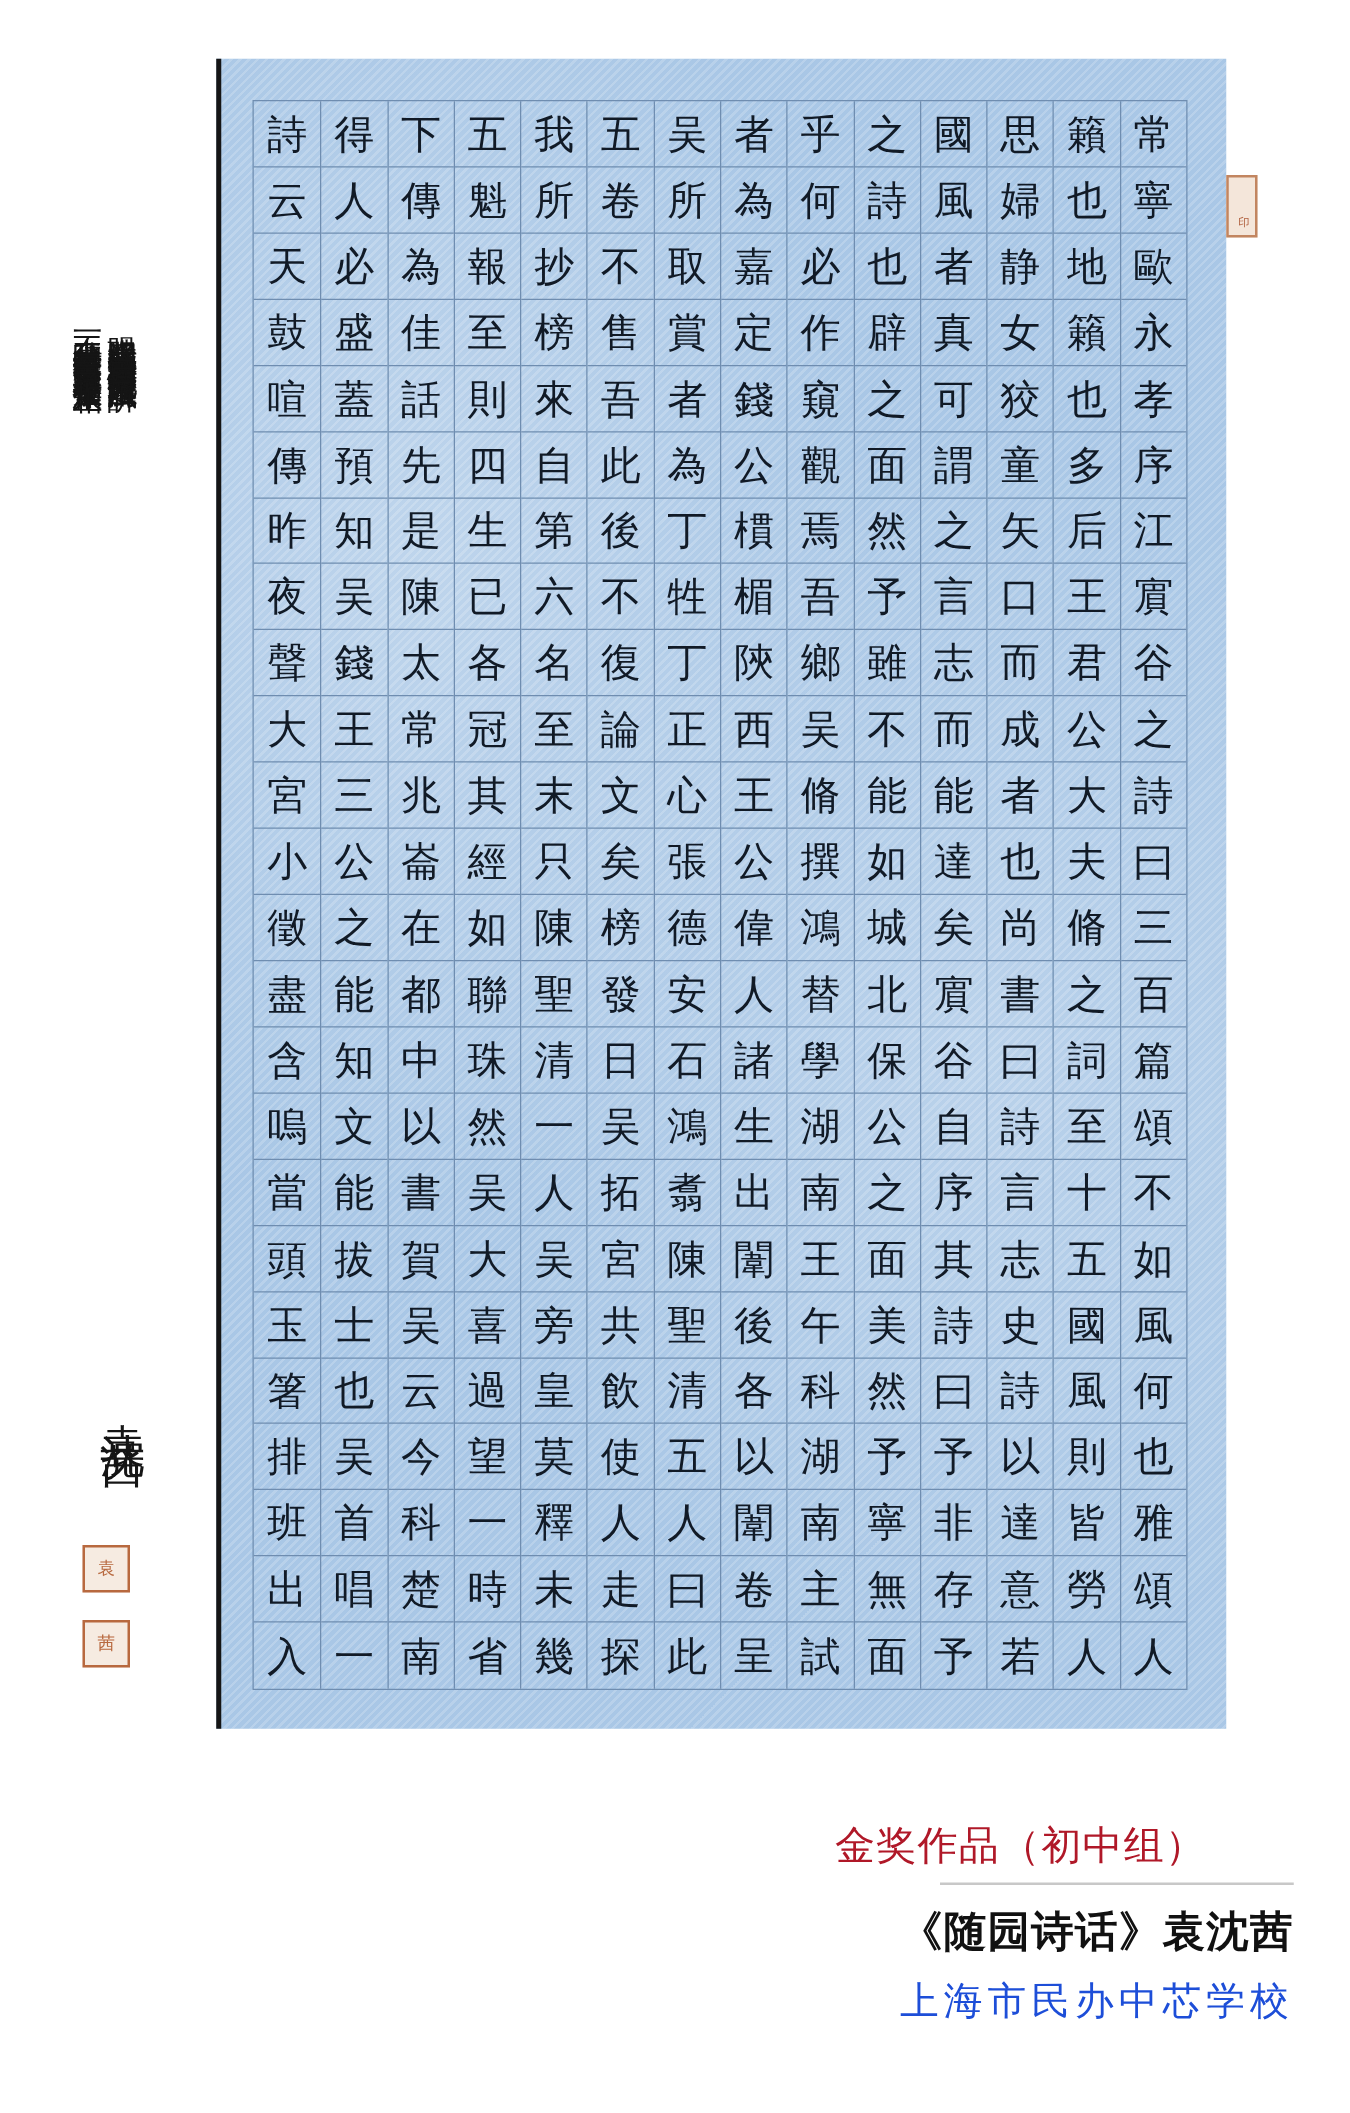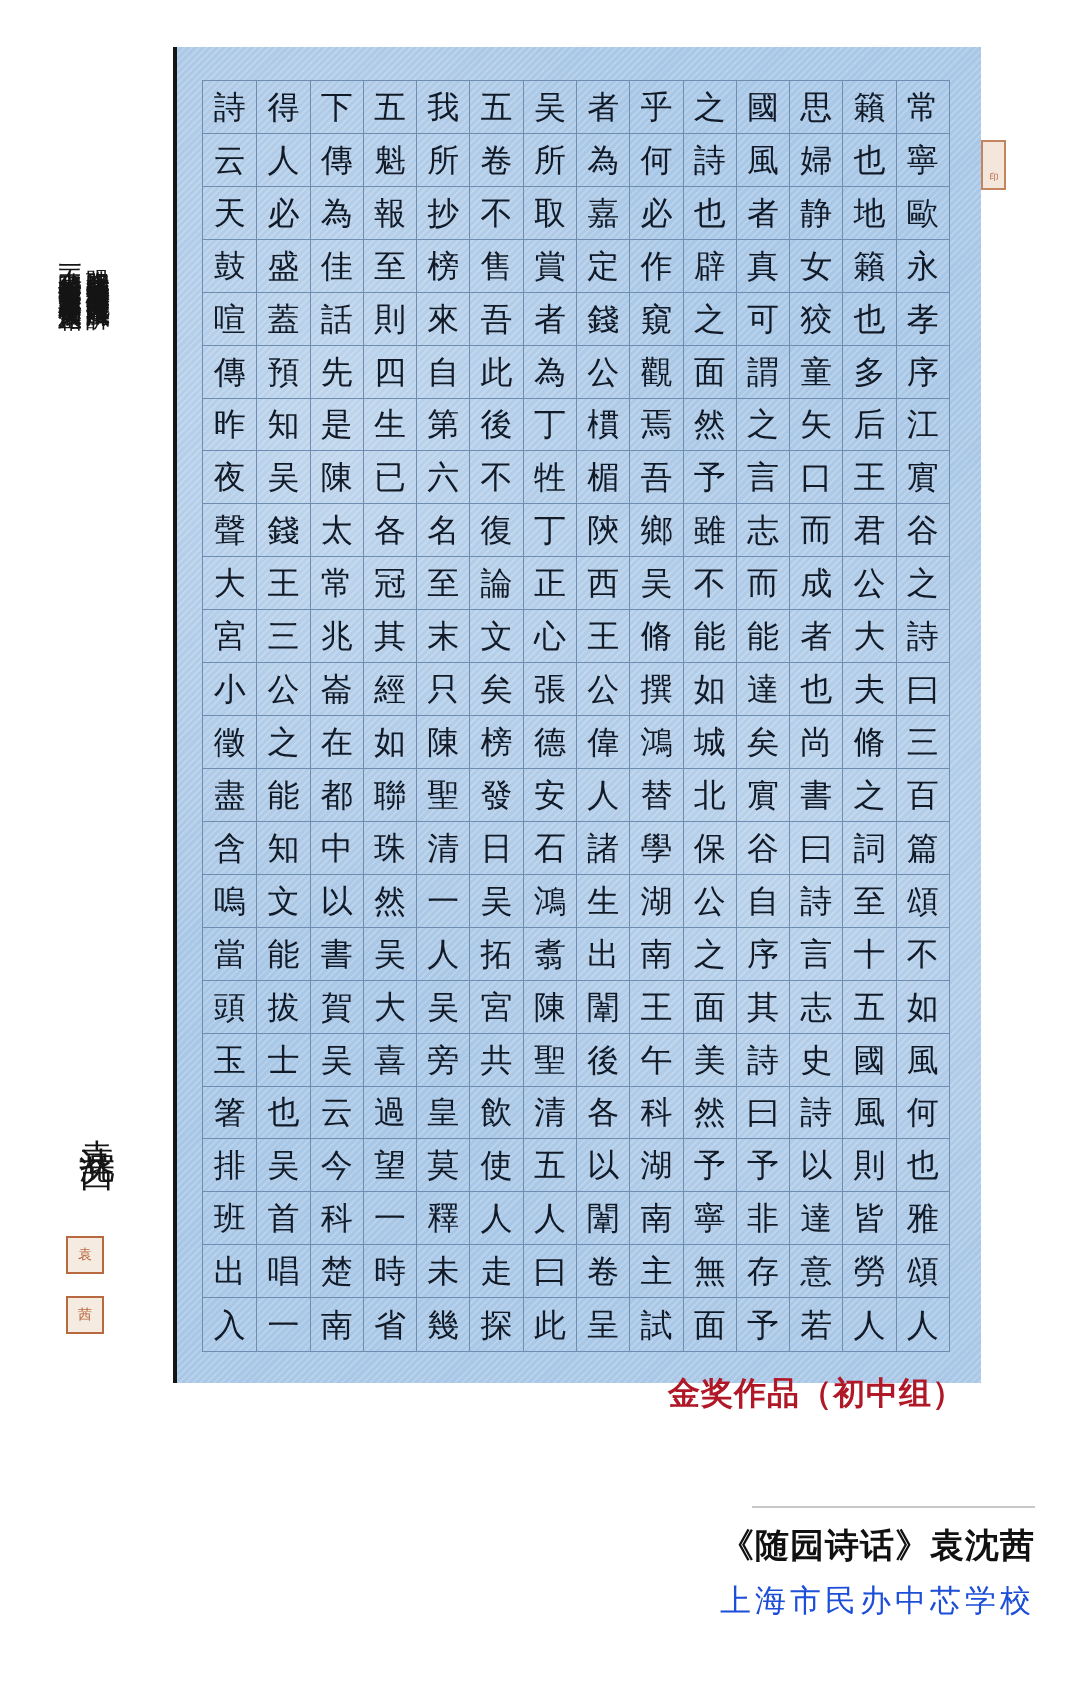--- a/index.html
+++ b/index.html
@@ -25,21 +25,21 @@
             font-size:9px;color:#b0603e;display:flex;align-items:center;justify-content:center;writing-mode:vertical-rl;}
   .inscription{position:absolute;top:250px;display:flex;flex-direction:row-reverse;gap:4px;left:58px;}
   .inscol{writing-mode:vertical-rl;font-size:24px;line-height:1;letter-spacing:1.2px;color:#151515;
           font-family:"DejaVu Serif",serif;}
   .signature{position:absolute;left:72px;top:1110px;writing-mode:vertical-rl;font-size:36px;
              letter-spacing:8px;color:#151515;font-family:"DejaVu Serif",serif;}
   .seal{position:absolute;width:38px;height:38px;border:2px solid #b8693f;background:#f6ebe1;
         box-sizing:border-box;color:#b8693f;font-size:14px;display:flex;align-items:center;justify-content:center;}
   .seal1{left:66px;top:1236px;}
   .seal2{left:66px;top:1296px;}
-  .cap-award{position:absolute;right:115px;top:1372px;font-size:32px;font-weight:bold;color:#b01828;
+  .cap-award{position:absolute;right:115px;top:1455px;font-size:32px;font-weight:normal;color:#b01828;
              font-family:"DejaVu Serif",serif;letter-spacing:1px;}
   .cap-line{position:absolute;left:752px;top:1506px;width:283px;height:2px;background:#c8c8c8;}
   .cap-title{position:absolute;right:45px;top:1523px;font-size:34px;font-weight:bold;color:#111;
              font-family:Liberation Sans, sans-serif;letter-spacing:1px;}
   .cap-school{position:absolute;right:45px;top:1580px;font-size:31px;color:#1d4ed8;
               font-family:"DejaVu Serif",serif;letter-spacing:4px;}
 </style>
 </head>
 <body>
 

